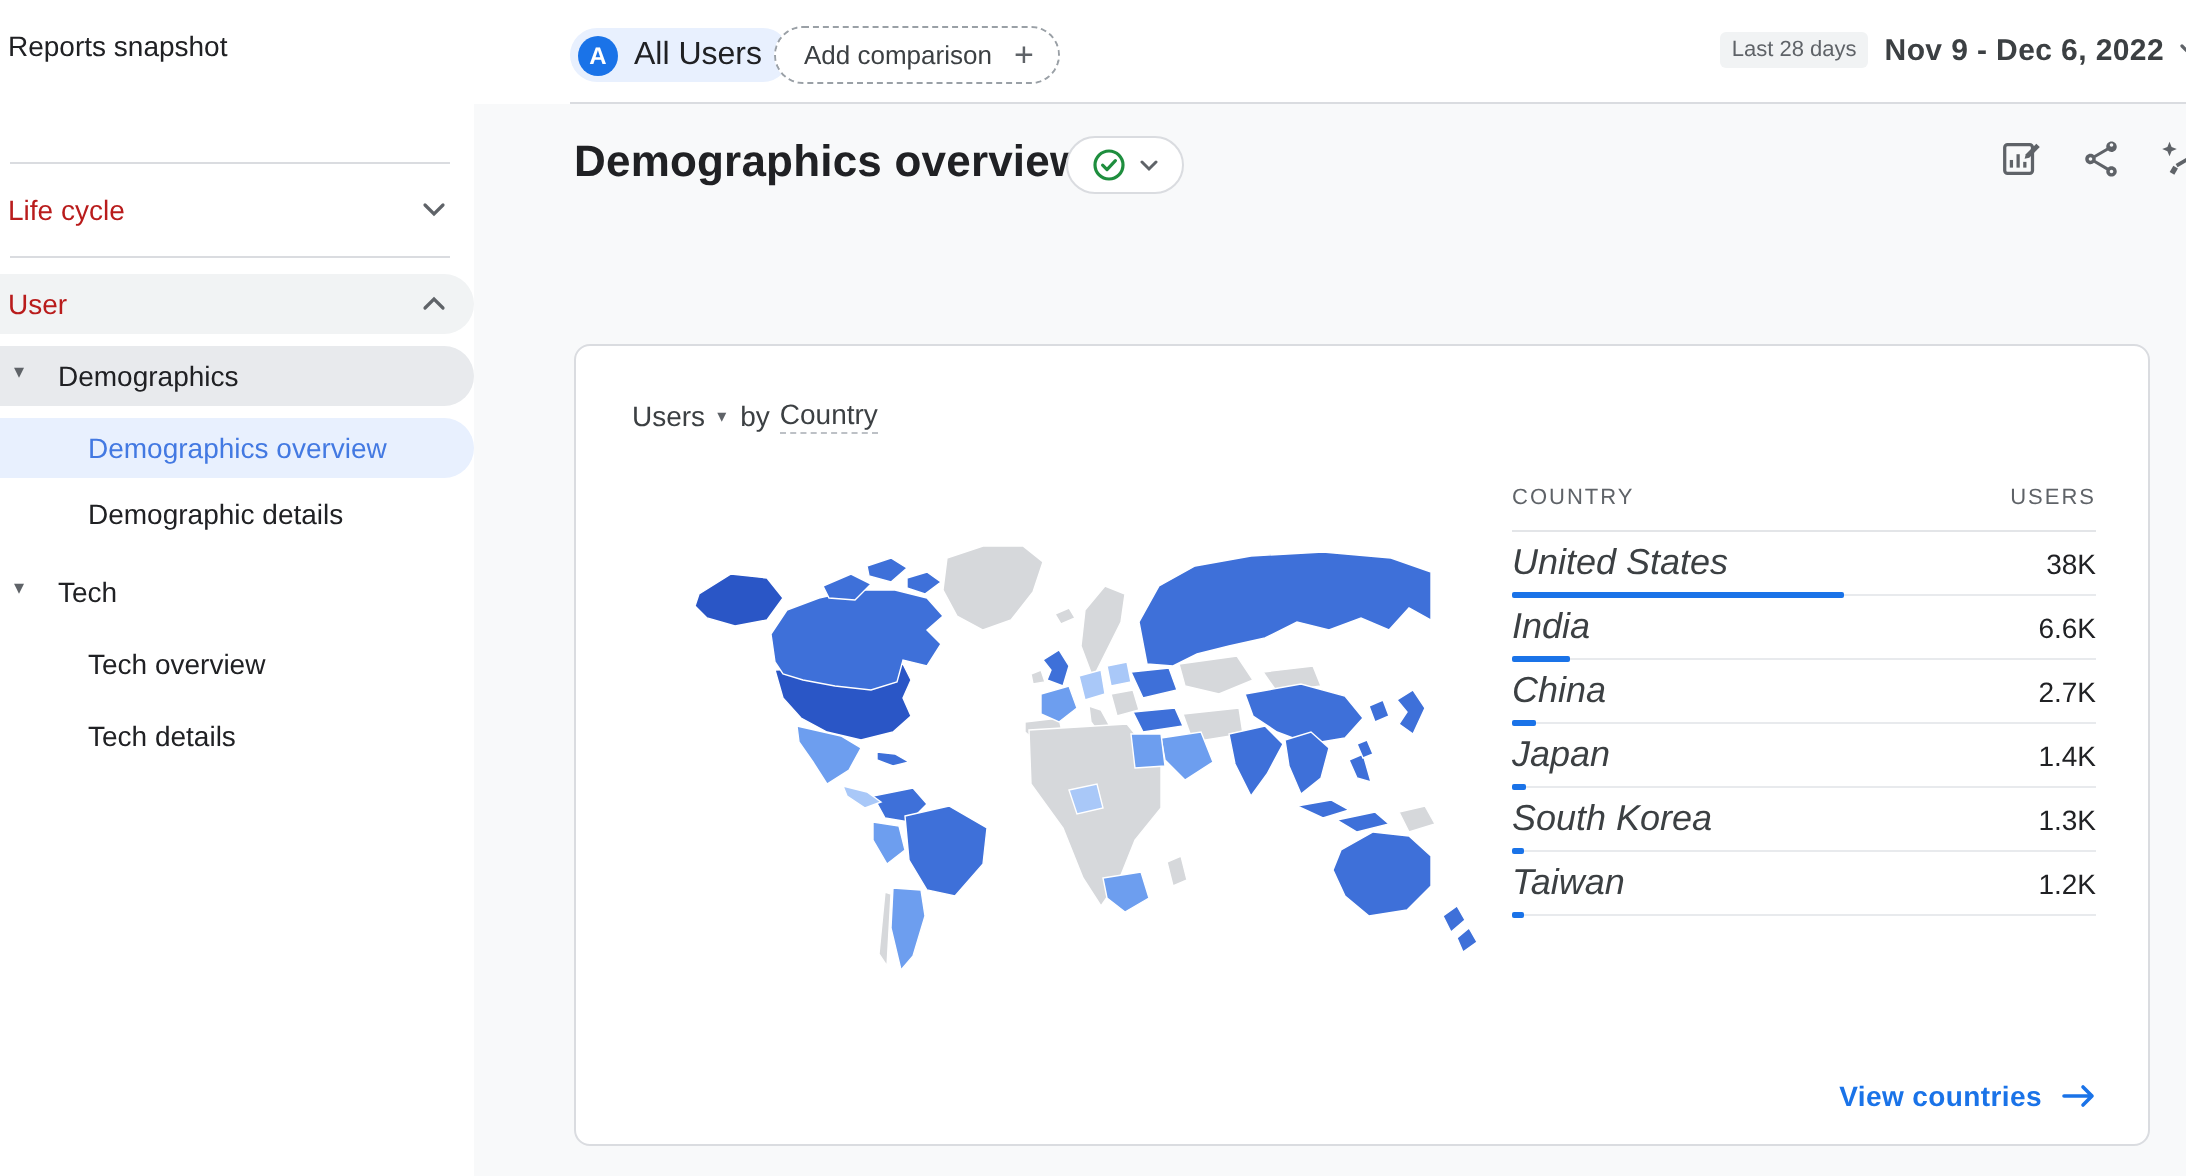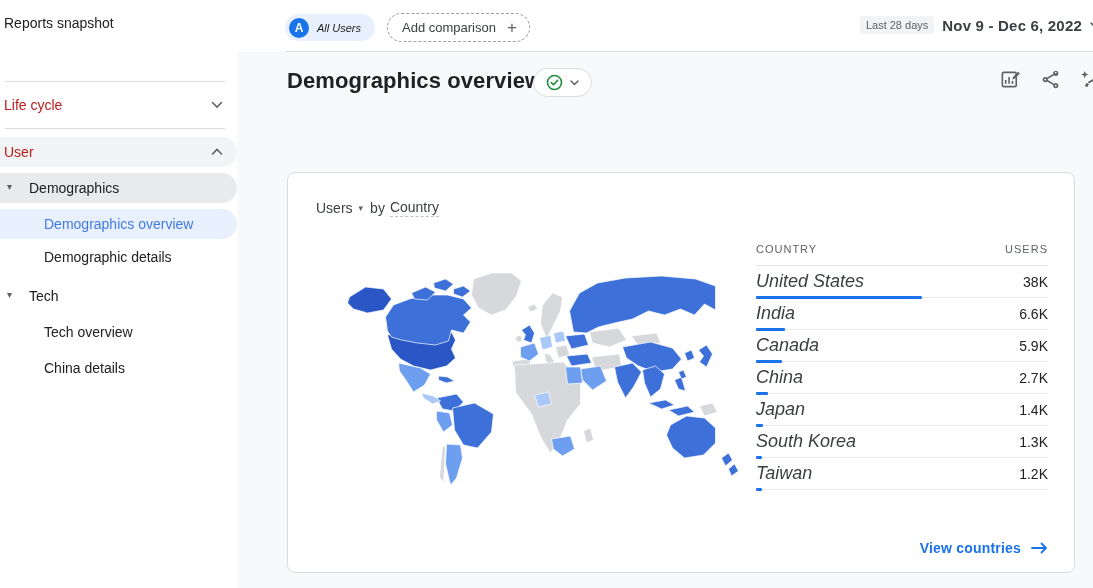--- a/index.html
+++ b/index.html
@@ -25,21 +25,21 @@
   .side-divider { position:absolute; left:5px; width:220px; height:1px; background:#dadce0; }
 
   
   .main-bg { position:absolute; left:237px; top:52px; width:856px; height:536px; background:#f8f9fa; }
   .topbar-divider { position:absolute; left:285px; top:51px; width:808px; height:1px; background:#dadce0; }
 
   .chip-all-users { position:absolute; left:285px; top:14px; height:27px; background:#e8f0fe;
     border-radius:14px; display:flex; align-items:center; padding:0 14px 0 4px; gap:8px; cursor:pointer; }
   .avatar { width:20px; height:20px; border-radius:50%; background:var(--accent-blue); color:#fff;
     font-size:12px; font-weight:bold; display:flex; align-items:center; justify-content:center; }
-  .chip-all-users .lbl { font-size:11px; color:#202124;font-style:italic; }
+  .chip-all-users .lbl { font-size:16px; color:#202124; }
   .chip-add-comparison { position:absolute; left:387px; top:13px; height:29px; border:1px dashed #9aa0a6;
     border-radius:15px; display:flex; align-items:center; padding:0 12px 0 14px; gap:11px; cursor:pointer; background:#fff; }
   .chip-add-comparison .lbl { font-size:13px; color:#3c4043; }
   .chip-add-comparison .plus { font-size:17px; color:#5f6368; line-height:1; }
 
   .date-picker { position:absolute; right:-8px; top:16px; display:flex; align-items:center; gap:8px; cursor:pointer; }
   .date-preset { background:#f1f3f4; color:#5f6368; font-size:11px; padding:3px 6px; border-radius:3px; }
   .date-range { font-size:15px; color:#3c4043; font-weight:bold; letter-spacing:.2px; }
   .date-caret { display:flex; }
 
@@ -117,21 +117,21 @@
       <span class="lbl">Demographic details</span>
     </div>
     <div class="nav-item nav-pad2" style="top:281px">
       <span class="caret-tri">▾</span>
       <span class="lbl">Tech</span>
     </div>
     <div class="nav-item nav-pad3" style="top:317px">
       <span class="lbl">Tech overview</span>
     </div>
     <div class="nav-item nav-pad3" style="top:353px">
-      <span class="lbl">China details</span>
+      <span class="lbl">Tech details</span>
     </div>
   </nav>
 
   <div class="main-bg"></div>
   <div class="topbar-divider"></div>
 
   <div class="chip-all-users">
     <span class="avatar">A</span>
     <span class="lbl">All Users</span>
   </div>
@@ -270,25 +270,20 @@
         <span class="country">United States</span>
         <span class="users">38K</span>
         <span class="geo-bar" style="width: 57%;"></span>
       </div>
       <div class="geo-row">
         <span class="country">India</span>
         <span class="users">6.6K</span>
         <span class="geo-bar" style="width: 10%;"></span>
       </div>
       <div class="geo-row">
-        <span class="country">Canada</span>
-        <span class="users">5.9K</span>
-        <span class="geo-bar" style="width: 9%;"></span>
-      </div>
-      <div class="geo-row">
         <span class="country">China</span>
         <span class="users">2.7K</span>
         <span class="geo-bar" style="width: 4.2%;"></span>
       </div>
       <div class="geo-row">
         <span class="country">Japan</span>
         <span class="users">1.4K</span>
         <span class="geo-bar" style="width: 2.4%;"></span>
       </div>
       <div class="geo-row">

